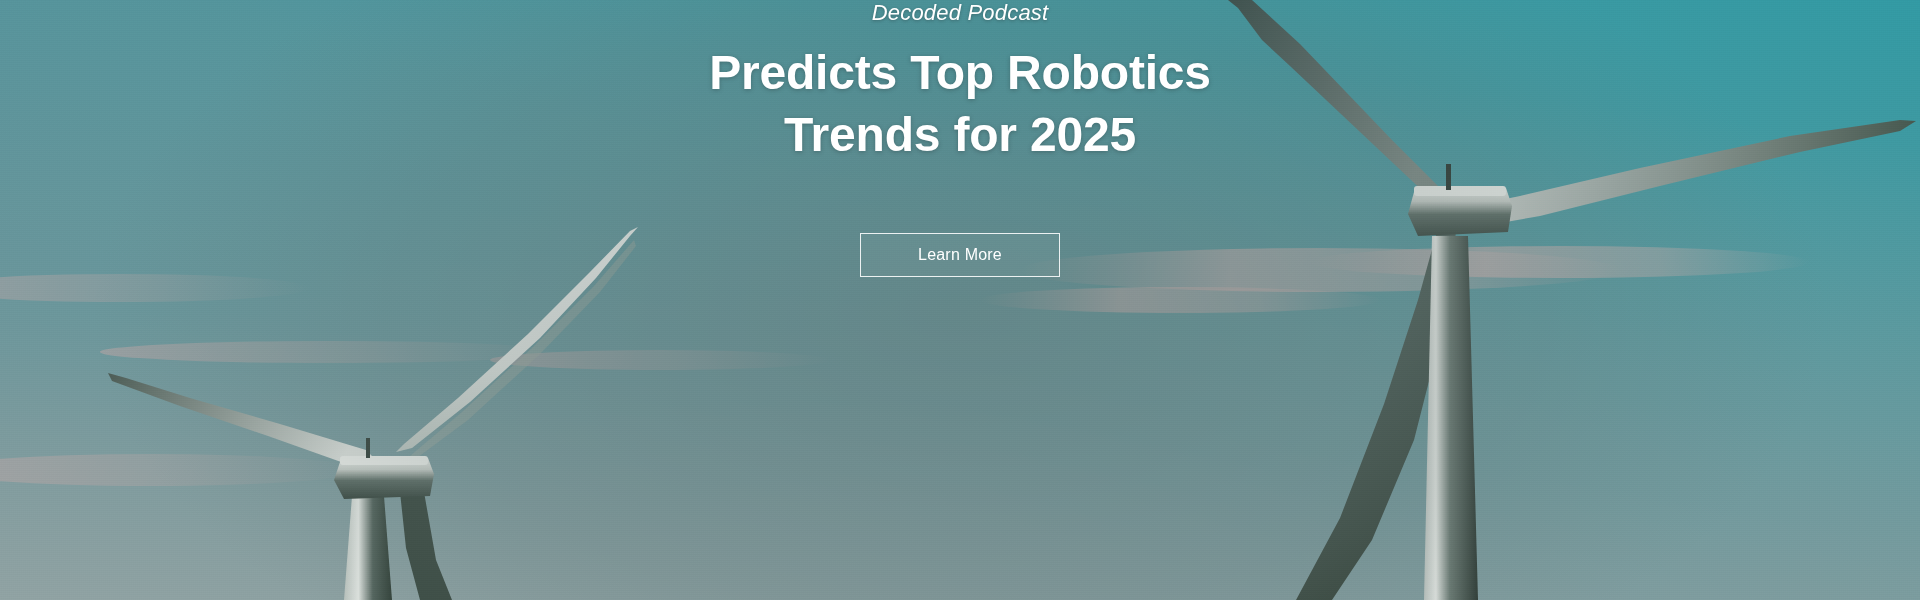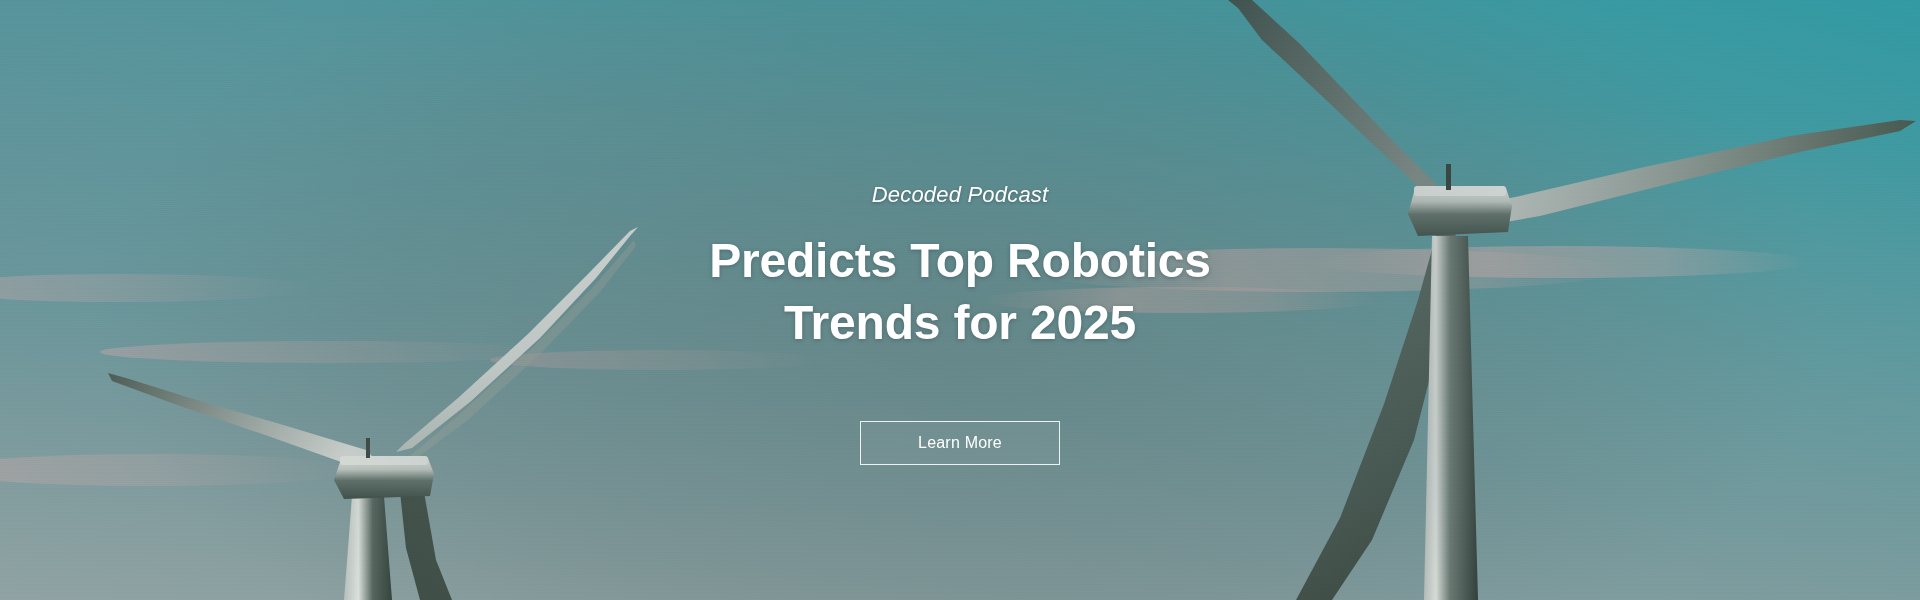--- a/index.html
+++ b/index.html
@@ -48,31 +48,30 @@
     top: 0;
     height: 100%;
     display: flex;
     flex-direction: column;
     align-items: center;
     justify-content: flex-start;
     text-align: center;
     z-index: 5;
   }
   .kicker {
-    margin-top: 182px;
     font-size: 22px;
     font-style: italic;
     font-weight: 400;
     color: #ffffff;
     letter-spacing: 0.2px;
     line-height: 1.2;
     text-shadow: 0 1px 3px rgba(40,60,62,0.45);
   }
   .headline {
-    margin-top: 22px;
+    margin-top: 16px;
     font-size: 48px;
     font-weight: 700;
     color: #ffffff;
     line-height: 1.28;
     letter-spacing: -0.2px;
     text-shadow: 0 1px 4px rgba(40,60,62,0.40);
     max-width: 780px;
   }
   .headline .line {
     display: block;

